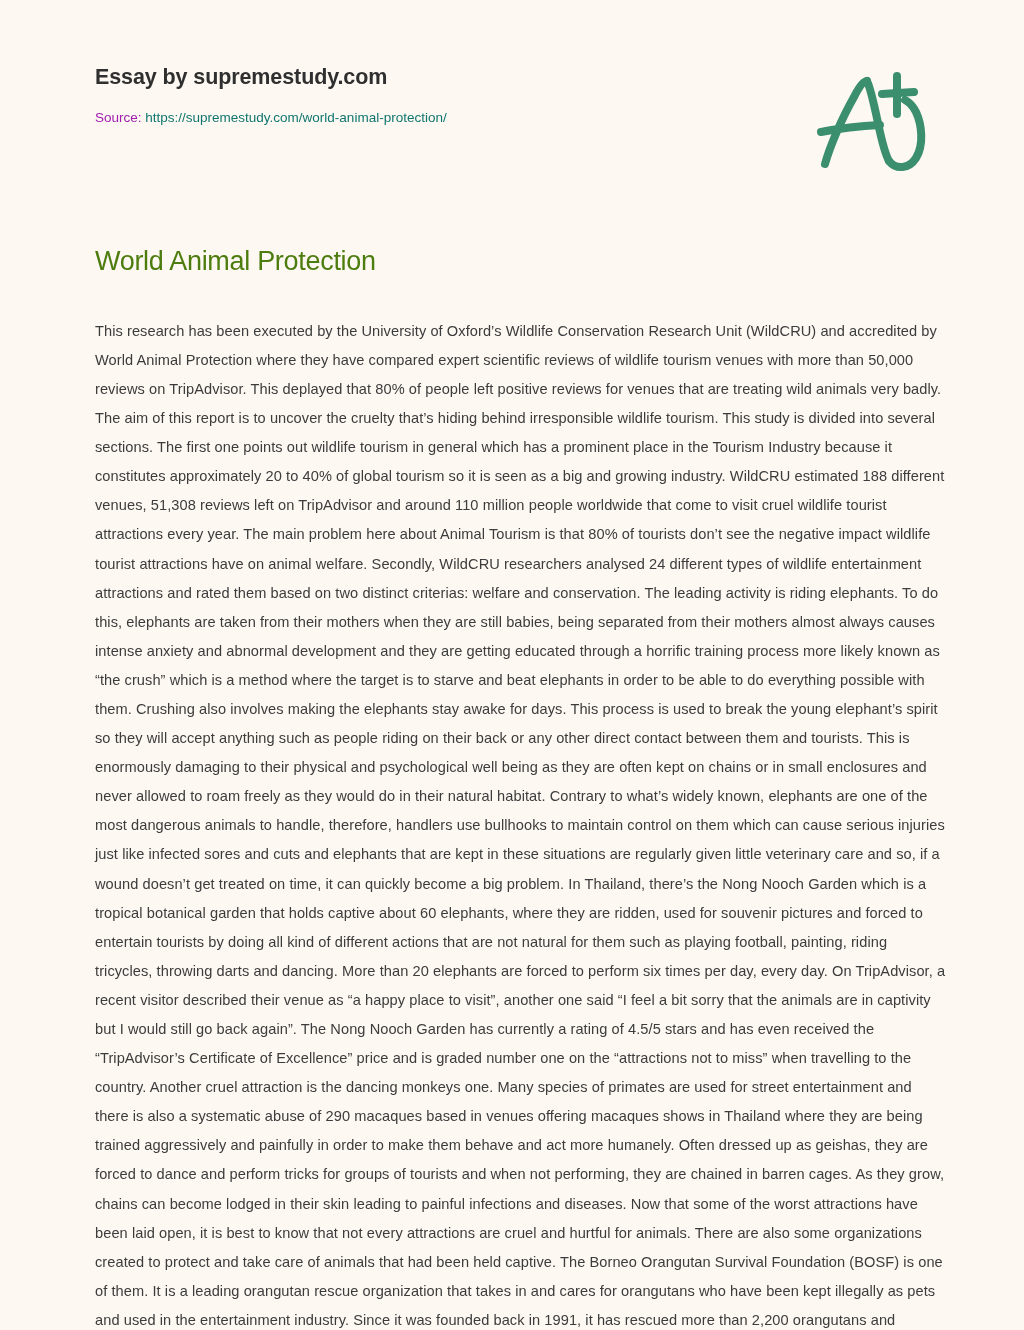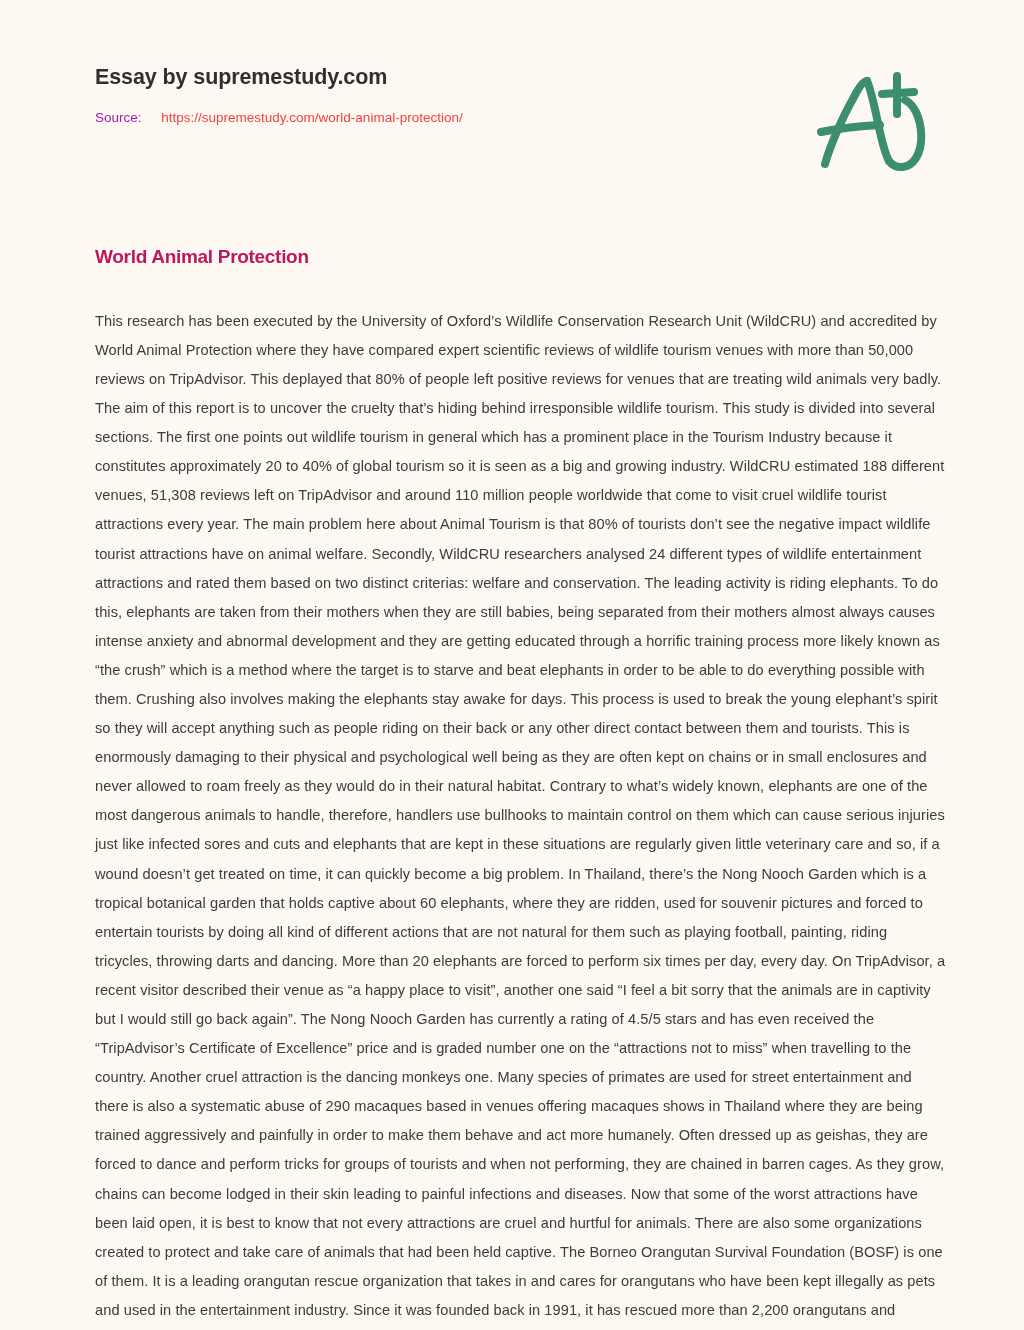--- a/index.html
+++ b/index.html
@@ -54,23 +54,22 @@
     color: #8a8a8a;
     line-height: 1.3;
     white-space: nowrap;
   }
 
   .source-label {
     color: #a21caf;
   }
 
   .source-url {
-    color: #ef4444;
+    color: #0f766e;
     text-decoration: none;
-    margin-left: 16px;
   }
 
   
   .logo {
     position: absolute;
     left: 806px;
     top: 68px;
     width: 126px;
     height: 112px;
   }
@@ -82,23 +81,23 @@
 
   
   .article {
     position: absolute;
     left: 95px;
     top: 245px;
     width: 852px;
   }
 
   .article-title {
-    font-size: 19px;
-    font-weight: bold;
-    color: #be185d;
+    font-size: 27px;
+    font-weight: normal;
+    color: #4d7c0f;
     letter-spacing: -0.3px;
     line-height: 1.25;
     margin: 0 0 38px 0;
   }
 
   .article-body {
     font-size: 14.6px;
     line-height: 29.1px;
     color: #3c3c3c;
     text-align: left;

